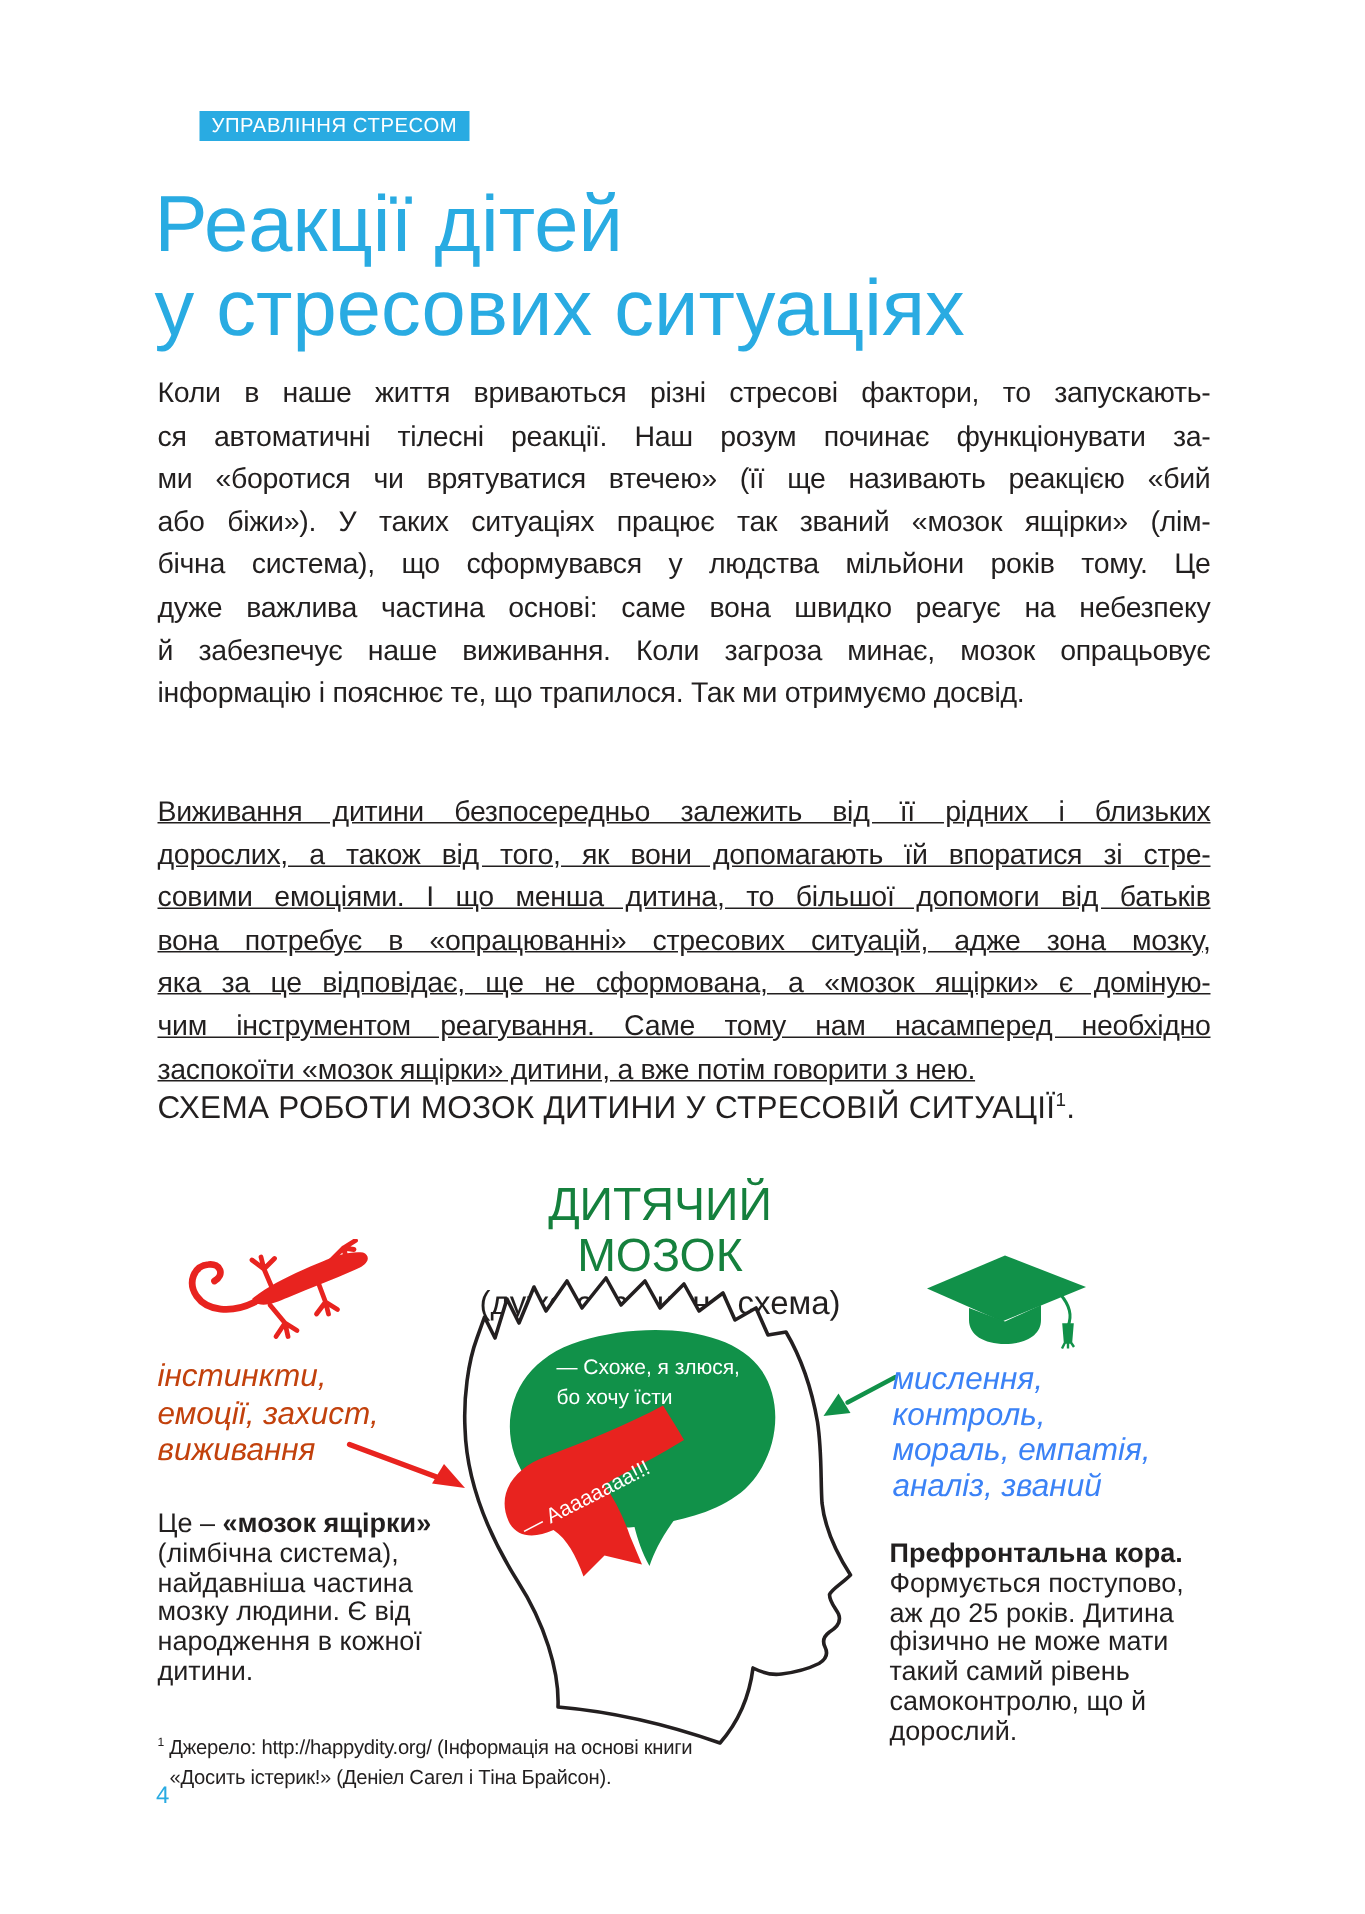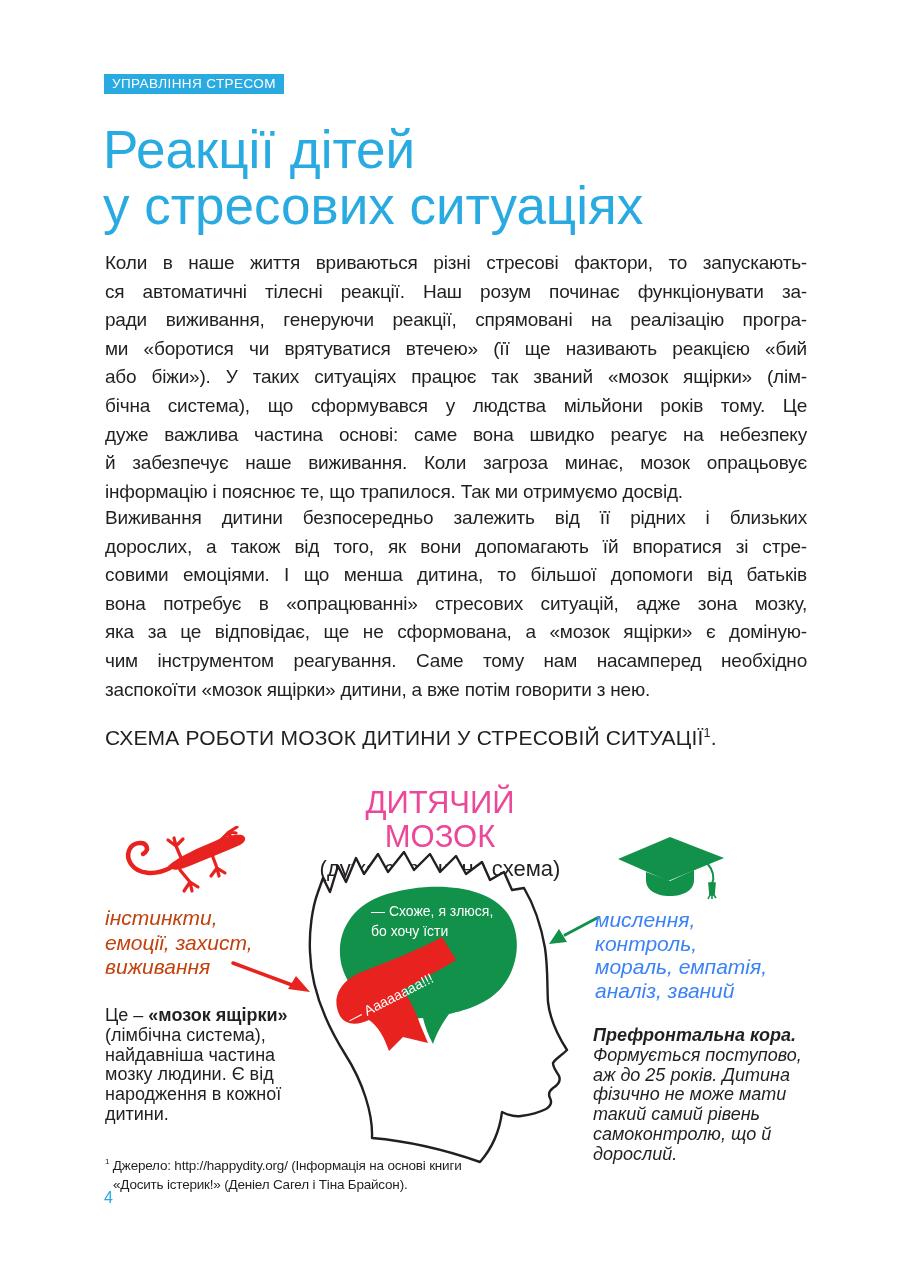--- a/index.html
+++ b/index.html
@@ -4,36 +4,36 @@
 <style>
   html,body{margin:0;padding:0;background:#e9e9e9;}
   .page{
     position:relative;width:910px;height:1276px;margin:0 auto;
     background:#ffffff;overflow:hidden;
     font-family:"Liberation Sans", sans-serif;color:#221f1f;
   }
   .abs{position:absolute;}
   .tag{
     background:#29abe2;color:#ffffff;font-size:13.5px;letter-spacing:.4px;
-    padding:2px 8px 3px 8px;display:inline-block;
+    padding:2px 8px 3px 8px;display:inline-block;margin-left:29px;
   }
   .title{
     color:#29abe2;font-size:53px;line-height:56px;font-weight:400;
   }
   .bodytext{
     width:702px;font-size:19px;line-height:28.6px;letter-spacing:-0.2px;
     text-align:justify;
   }
   .bodytext .jline{text-align:justify;text-align-last:justify;}
   .bodytext .lline{text-align-last:left;}
   .scheme{
     font-size:21px;letter-spacing:.2px;
   }
   sup{font-size:60%;}
-  .dtitle{color:#ec4899;font-size:31px;line-height:34px;font-weight:400;}
+  .dtitle{color:#15803d;font-size:31px;line-height:34px;font-weight:400;}
   .dsub{font-size:22px;line-height:30px;color:#221f1f;}
   .redlabels{color:#c2410c;font-style:italic;font-size:21px;line-height:24.5px;font-weight:400;}
   .greenlabels{color:#3b82f6;font-style:italic;font-size:21px;line-height:23.5px;font-weight:400;}
   .smallblock{font-size:18px;line-height:19.8px;}
   .smallblock b{font-weight:700;}
   .footnote{font-size:13.5px;line-height:19px;letter-spacing:-0.2px;}
   .pagenum{color:#29abe2;font-size:16px;}
   svg{display:block;}
 </style>
 </head>
@@ -46,30 +46,29 @@
   </div>
 
   <div class="abs title" style="left:103px;top:122px;">
     <div>Реакції дітей</div>
     <div>у стресових ситуаціях</div>
   </div>
 
   <div class="abs bodytext" style="left:105px;top:249px;">
     <div class="jline">Коли в наше життя вриваються різні стресові фактори, то запускають-</div>
     <div class="jline">ся автоматичні тілесні реакції. Наш розум починає функціонувати за-</div>
-    <div class="jline">ради виживання, генеруючи реакції, спрямовані на реалізацію програ-</div>
     <div class="jline">ми «боротися чи врятуватися втечею» (її ще називають реакцією «бий</div>
     <div class="jline">або біжи»). У таких ситуаціях працює так званий «мозок ящірки» (лім-</div>
     <div class="jline">бічна система), що сформувався у людства мільйони років тому. Це</div>
     <div class="jline">дуже важлива частина основі: саме вона швидко реагує на небезпеку</div>
     <div class="jline">й забезпечує наше виживання. Коли загроза минає, мозок опрацьовує</div>
     <div class="lline">інформацію і пояснює те, що трапилося. Так ми отримуємо досвід.</div>
   </div>
 
-  <div class="abs bodytext" style="left:105px;top:504px;">
+  <div class="abs bodytext" style="left:105px;top:528px;text-decoration:underline;">
     <div class="jline">Виживання дитини безпосередньо залежить від її рідних і близьких</div>
     <div class="jline">дорослих, а також від того, як вони допомагають їй впоратися зі стре-</div>
     <div class="jline">совими емоціями. І що менша дитина, то більшої допомоги від батьків</div>
     <div class="jline">вона потребує в «опрацюванні» стресових ситуацій, адже зона мозку,</div>
     <div class="jline">яка за це відповідає, ще не сформована, а «мозок ящірки» є доміную-</div>
     <div class="jline">чим інструментом реагування. Саме тому нам насамперед необхідно</div>
     <div class="lline">заспокоїти «мозок ящірки» дитини, а вже потім говорити з нею.</div>
   </div>
 
   <div class="abs scheme" style="left:105px;top:726px;">
@@ -145,21 +144,21 @@
     <polygon points="4,30 22,28 14,15" fill="#119149"></polygon>
   </svg>
 
   <div class="abs greenlabels" style="left:595px;top:908px;">
     <div>мислення,</div>
     <div>контроль,</div>
     <div>мораль, емпатія,</div>
     <div>аналіз, званий</div>
   </div>
 
-  <div class="abs smallblock" style="left:593px;top:1026px;width:225px;font-style:italic;">
+  <div class="abs smallblock" style="left:593px;top:1026px;width:225px;">
     <div><b>Префронтальна кора.</b></div>
     <div>Формується поступово,</div>
     <div>аж до 25 років. Дитина</div>
     <div>фізично не може мати</div>
     <div>такий самий рівень</div>
     <div>самоконтролю, що й</div>
     <div>дорослий.</div>
   </div>
 
   <div class="abs footnote" style="left:105px;top:1152px;">

